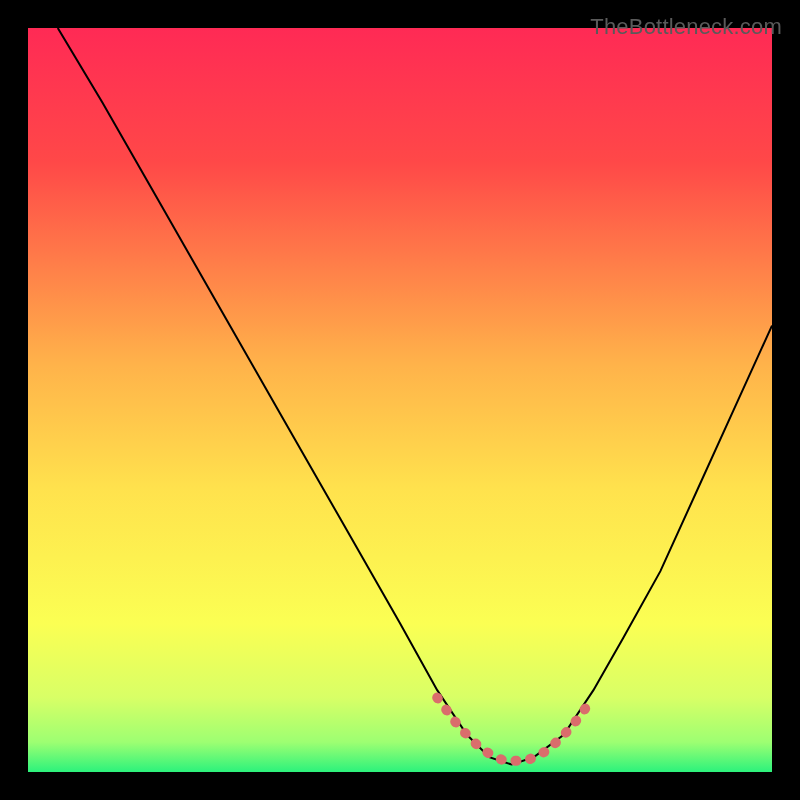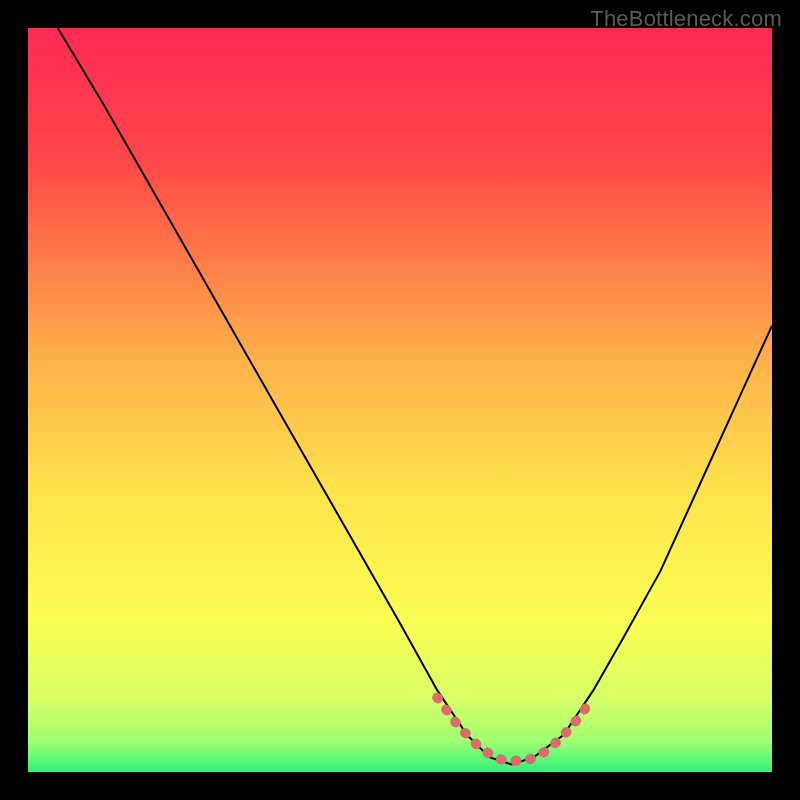--- a/index.html
+++ b/index.html
@@ -6,21 +6,21 @@
     margin: 0;
     padding: 0;
     width: 800px;
     height: 800px;
     background: #000;
     position: relative;
     font-family: Arial, Helvetica, sans-serif;
   }
   .watermark {
     position: absolute;
-    top: 6px;
+    top: 14px;
     right: 18px;
     color: #5a5a5a;
     font-size: 22px;
     font-weight: 500;
     letter-spacing: 0.2px;
     z-index: 10;
   }
   .plot-frame {
     position: absolute;
     left: 28px;

